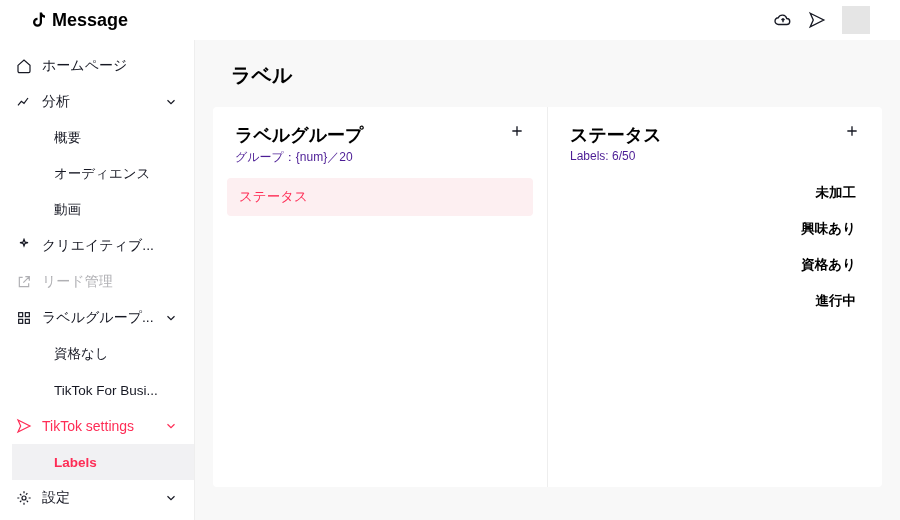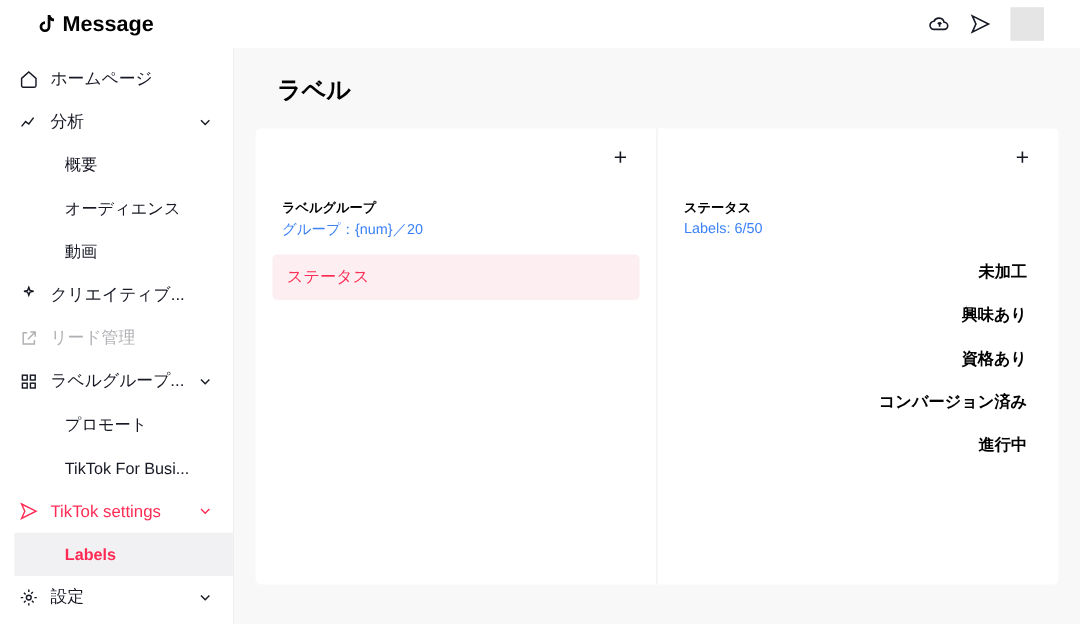--- a/index.html
+++ b/index.html
@@ -20,23 +20,23 @@
 .nav-item.sub { padding-left:42px; font-size:13.5px;margin-left:12px; }
 .nav-item.disabled { color:#b0b0b4; }
 .nav-icon { width:16px; height:16px; margin-right:10px; flex:0 0 16px; }
 .chev { margin-left:auto; width:14px; height:14px; }
 .main { flex:1; background:#f8f8f8; padding:18px 18px; overflow:auto; }
 .page-title { font-size:20px; font-weight:700; margin:4px 0 18px 18px; }
 .panels { display:flex; gap:0; background:#fff; border-radius:4px; min-height:380px; }
 .panel { flex:1; padding:16px 22px; }
 .panel + .panel { border-left:1px solid #eee; }
 .panel-head { display:flex; justify-content:space-between; align-items:flex-start; margin-bottom:2px; }
-.panel-title { font-size:11px; font-weight:700;margin-top:43px; }
+.panel-title { font-size:18px; font-weight:700; }
 .plus { width:16px; height:16px; cursor:pointer; color:#161823; }
-.panel-sub { font-size:12px; color:#3b82f6; margin-bottom:12px; }
+.panel-sub { font-size:12px; color:#4c1d95; margin-bottom:12px; }
 .group-item { height:38px; display:flex; align-items:center; padding:0 12px; font-size:13.5px; border-radius:4px; cursor:pointer; margin:0 -8px; }
 .group-item.selected { background:#fdeff1; color:#fe2c55; }
 .label-item { height:36px; display:flex; align-items:center; padding:0 12px; font-size:13.5px; border-radius:4px; cursor:pointer; margin:0 -8px; justify-content:flex-end;font-weight:bold; }
 .label-item:hover, .label-item.hover { background:#f5f5f6; }
 .label-actions { display:none; gap:10px; color:#555; }
 .label-item.hover .label-actions { display:flex; }
 .label-actions svg { width:15px; height:15px; cursor:pointer; }
 .truncate { white-space:nowrap; overflow:hidden; text-overflow:ellipsis; }
 </style>
 </head>
@@ -105,21 +105,21 @@
           <rect x="14" y="4" width="6" height="6"></rect>
           <rect x="4" y="14" width="6" height="6"></rect>
           <rect x="14" y="14" width="6" height="6"></rect>
         </svg>
       <span class="truncate">ラベルグループ...</span>
       <svg class="chev" viewBox="0 0 24 24" fill="none" stroke="currentColor" stroke-width="2">
           <path d="M6 9l6 6 6-6"></path>
         </svg>
     </div>
     <div class="nav-item sub">
-        <span class="truncate">プロモート</span>
+        <span class="truncate">資格なし</span>
       </div>
     <div class="nav-item sub">
         <span class="truncate">TikTok For Busi...</span>
       </div>
     <div class="nav-item red">
       <svg class="nav-icon" viewBox="0 0 24 24" fill="none" stroke="currentColor" stroke-width="1.8">
           <path d="M3 3l18 9-18 9 4-9-4-9z"></path>
         </svg>
       <span class="truncate">TikTok settings</span>
       <svg class="chev" viewBox="0 0 24 24" fill="none" stroke="currentColor" stroke-width="2">
@@ -168,22 +168,19 @@
             <div class="label-item">
               <span>未加工</span>
             </div>
             <div class="label-item">
               <span>興味あり</span>
             </div>
             <div class="label-item">
               <span>資格あり</span>
             </div>
             <div class="label-item">
-              <span>コンバージョン済み</span>
-            </div>
-            <div class="label-item">
               <span>進行中</span>
             </div>
           </div>
       </div>
     </div>
   </div>
 </div>
 
 </body></html>

